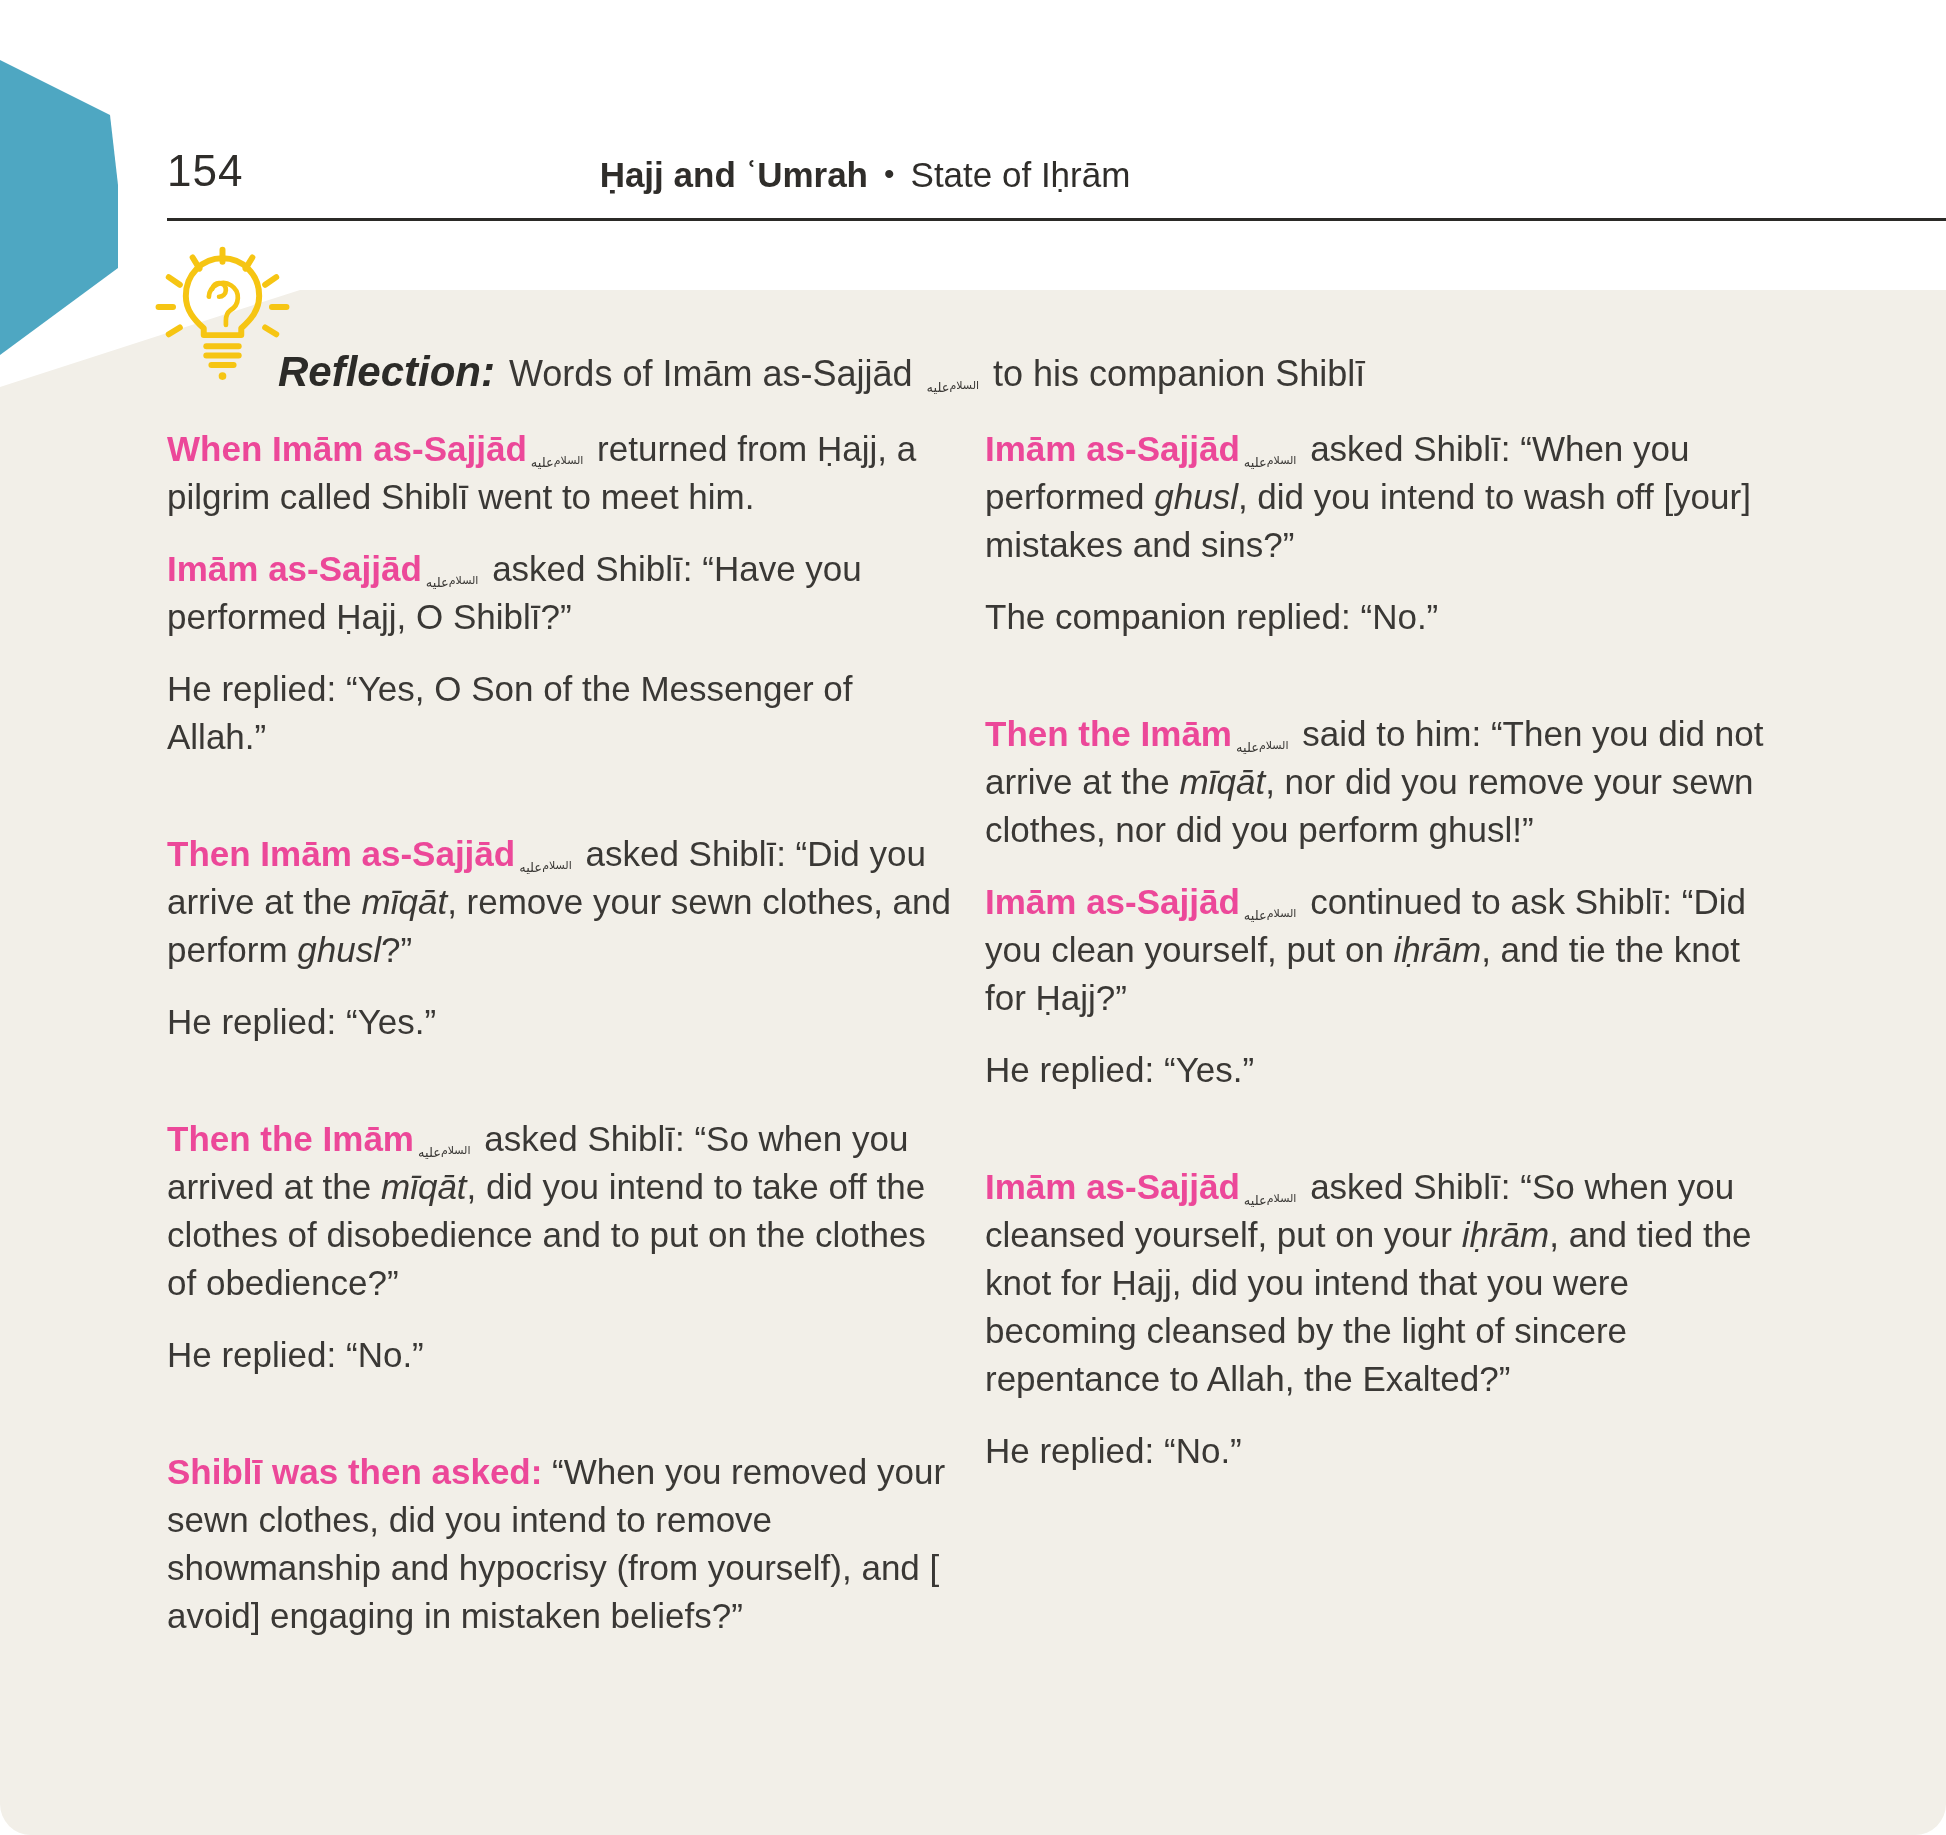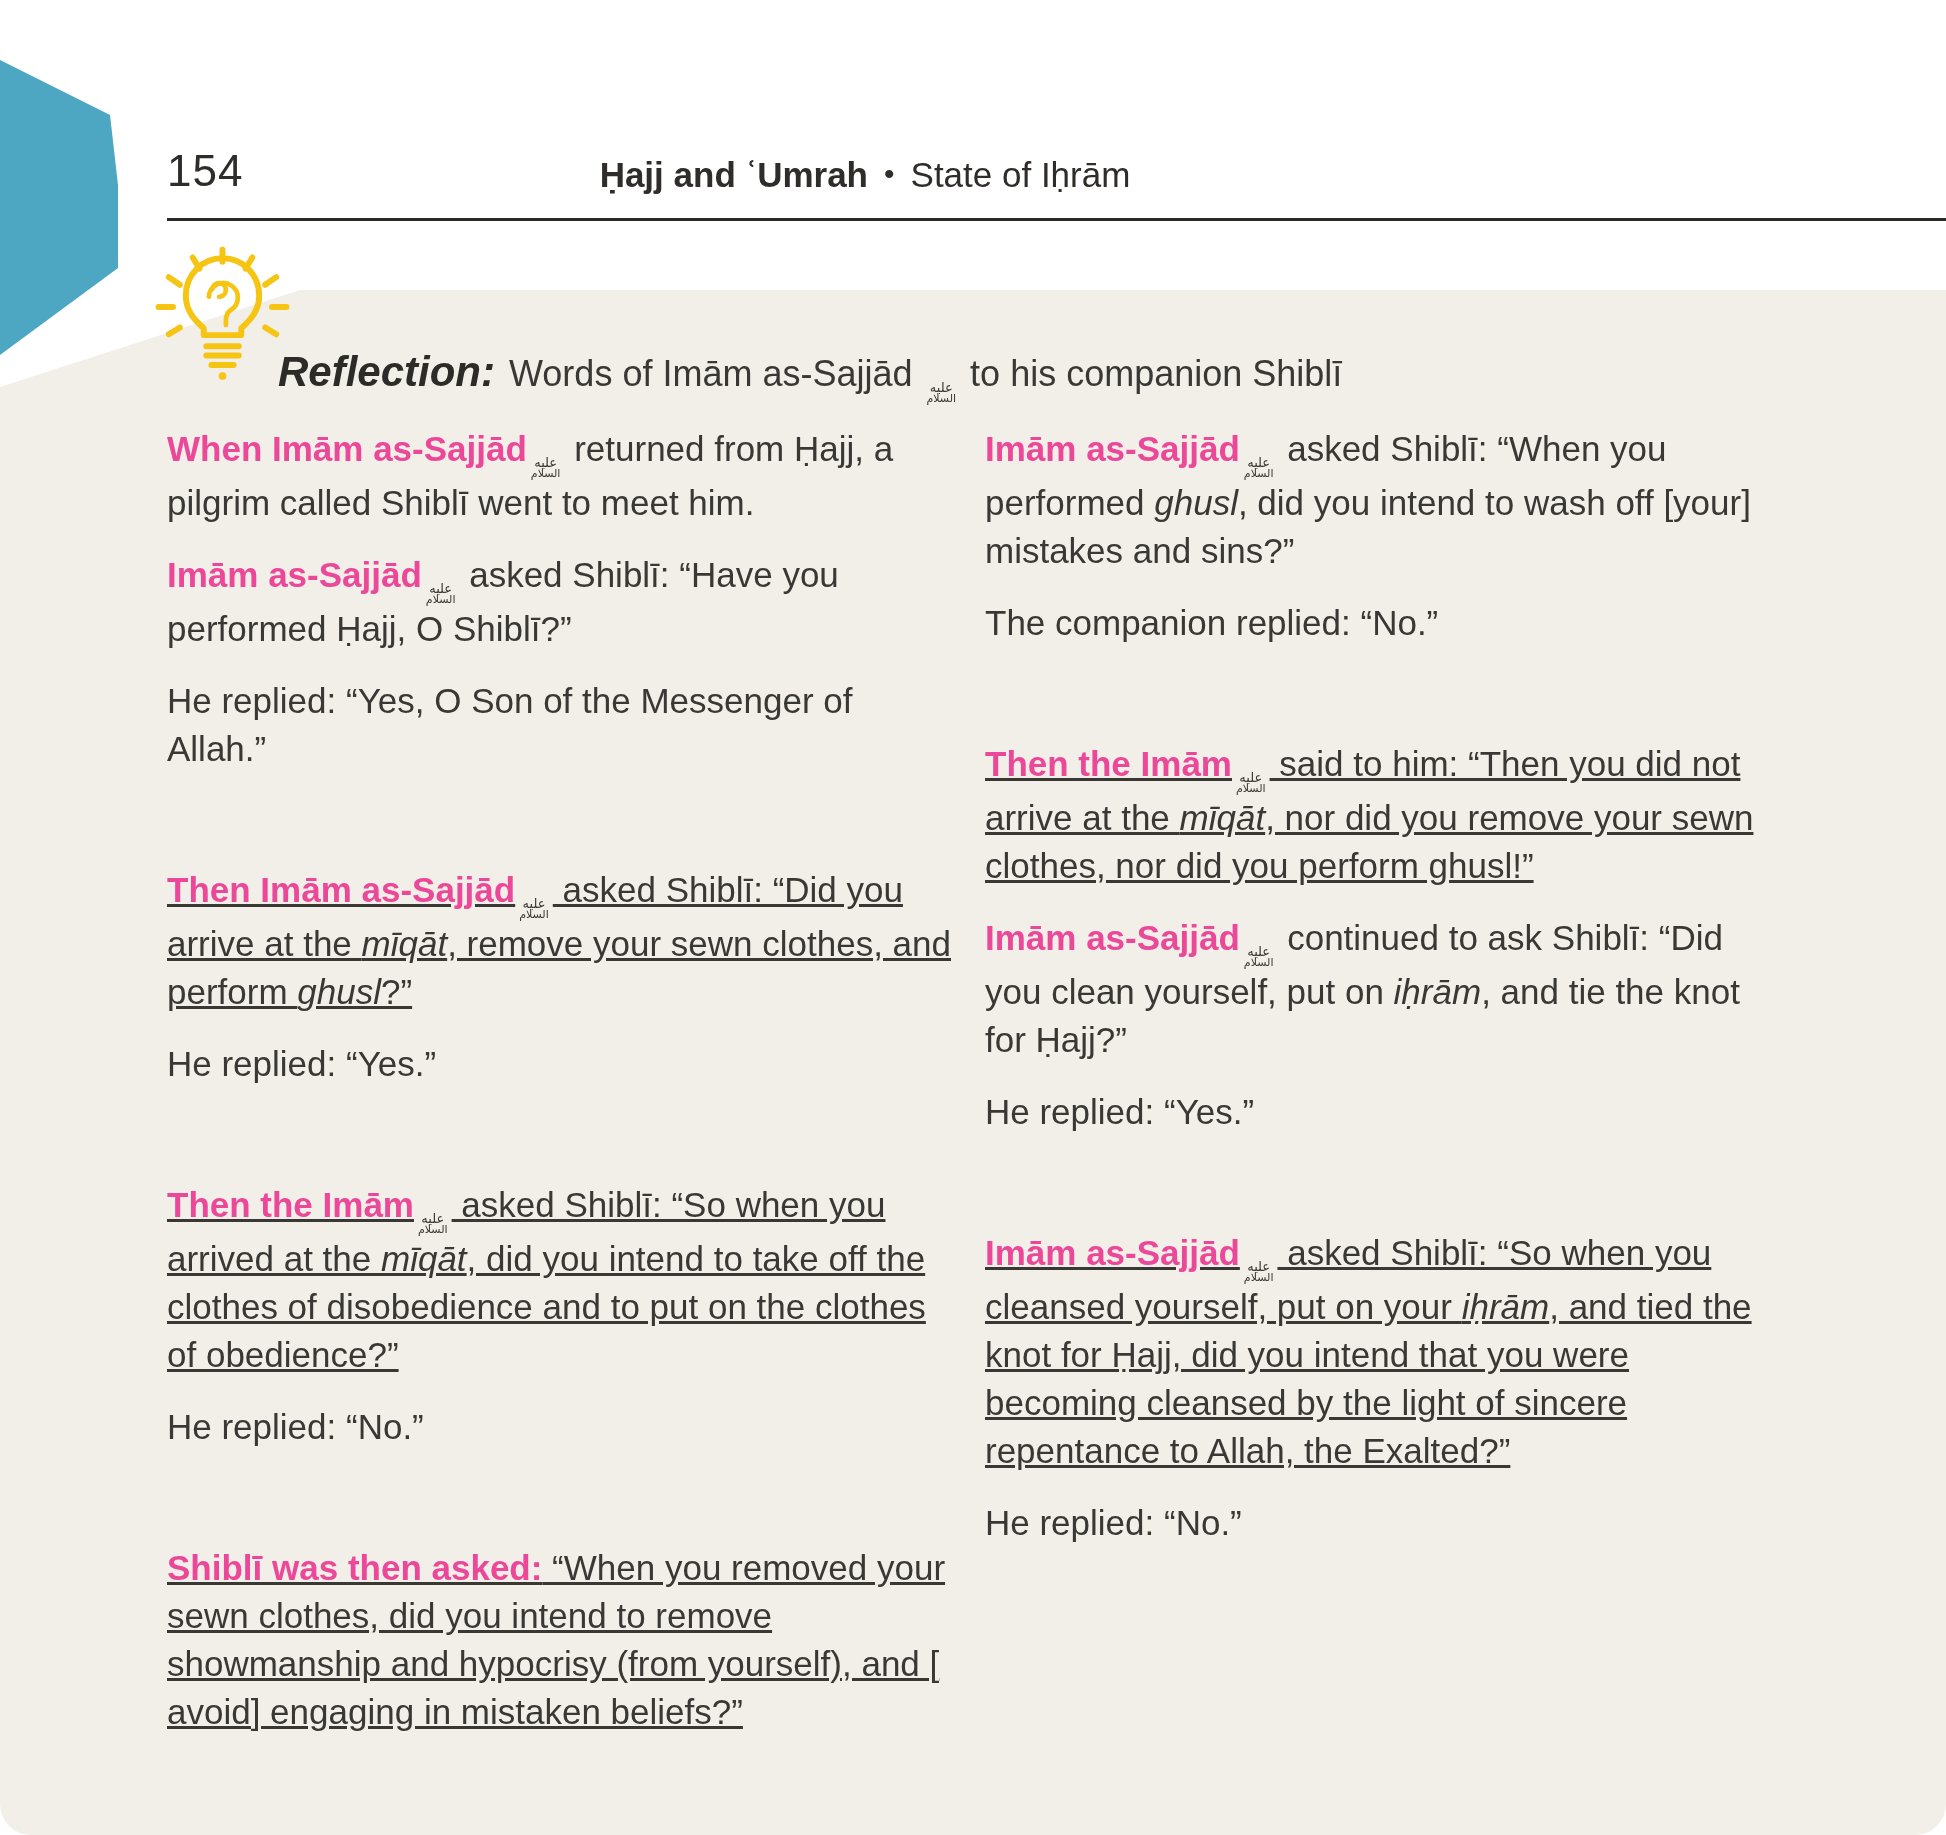--- a/index.html
+++ b/index.html
@@ -23,25 +23,25 @@
   .ht-sep{display:inline-block;margin:0 16px;font-size:30px;transform:translateY(-3px);}
   .rule{position:absolute;left:167px;top:218px;width:1779px;height:0;border-top:3px solid #2b2a27;}
   .bulb-icon{position:absolute;left:150px;top:238px;width:145px;height:155px;}
   .reflection{position:absolute;left:278px;top:348px;font-size:36px;color:#3a3835;white-space:nowrap;}
   .ref-label{font-weight:700;font-style:italic;font-size:42px;color:#2c2b28;margin-right:14px;}
   .col{position:absolute;top:425px;font-size:35px;line-height:48px;color:#3a3835;}
   .col-left{left:167px;width:788px;}
   .col-right{left:985px;width:788px;}
   .col p{margin:24px 0 0 0;}
   .col p:first-child{margin-top:0;}
-  .col p.group{margin-top:93px;text-decoration:underline;}
+  .col p.group{margin-top:69px;}
   .bld{font-weight:700;color:#ec4899;}
   .itl{font-style:italic;}
   .hon{
-    display:inline-flex;flex-direction:column;align-items:center;
+    display:inline-flex;flex-direction:row;align-items:flex-start;
     line-height:1;vertical-align:-6px;margin:0 4px;color:#3a3835;
     font-family:"DejaVu Sans",sans-serif;
   }
   .hon .hl1{font-size:13px;}
   .hon .hl2{font-size:11px;margin-top:-1px;}
 </style>
 </head>
 <body>
 
 <div class="page">

